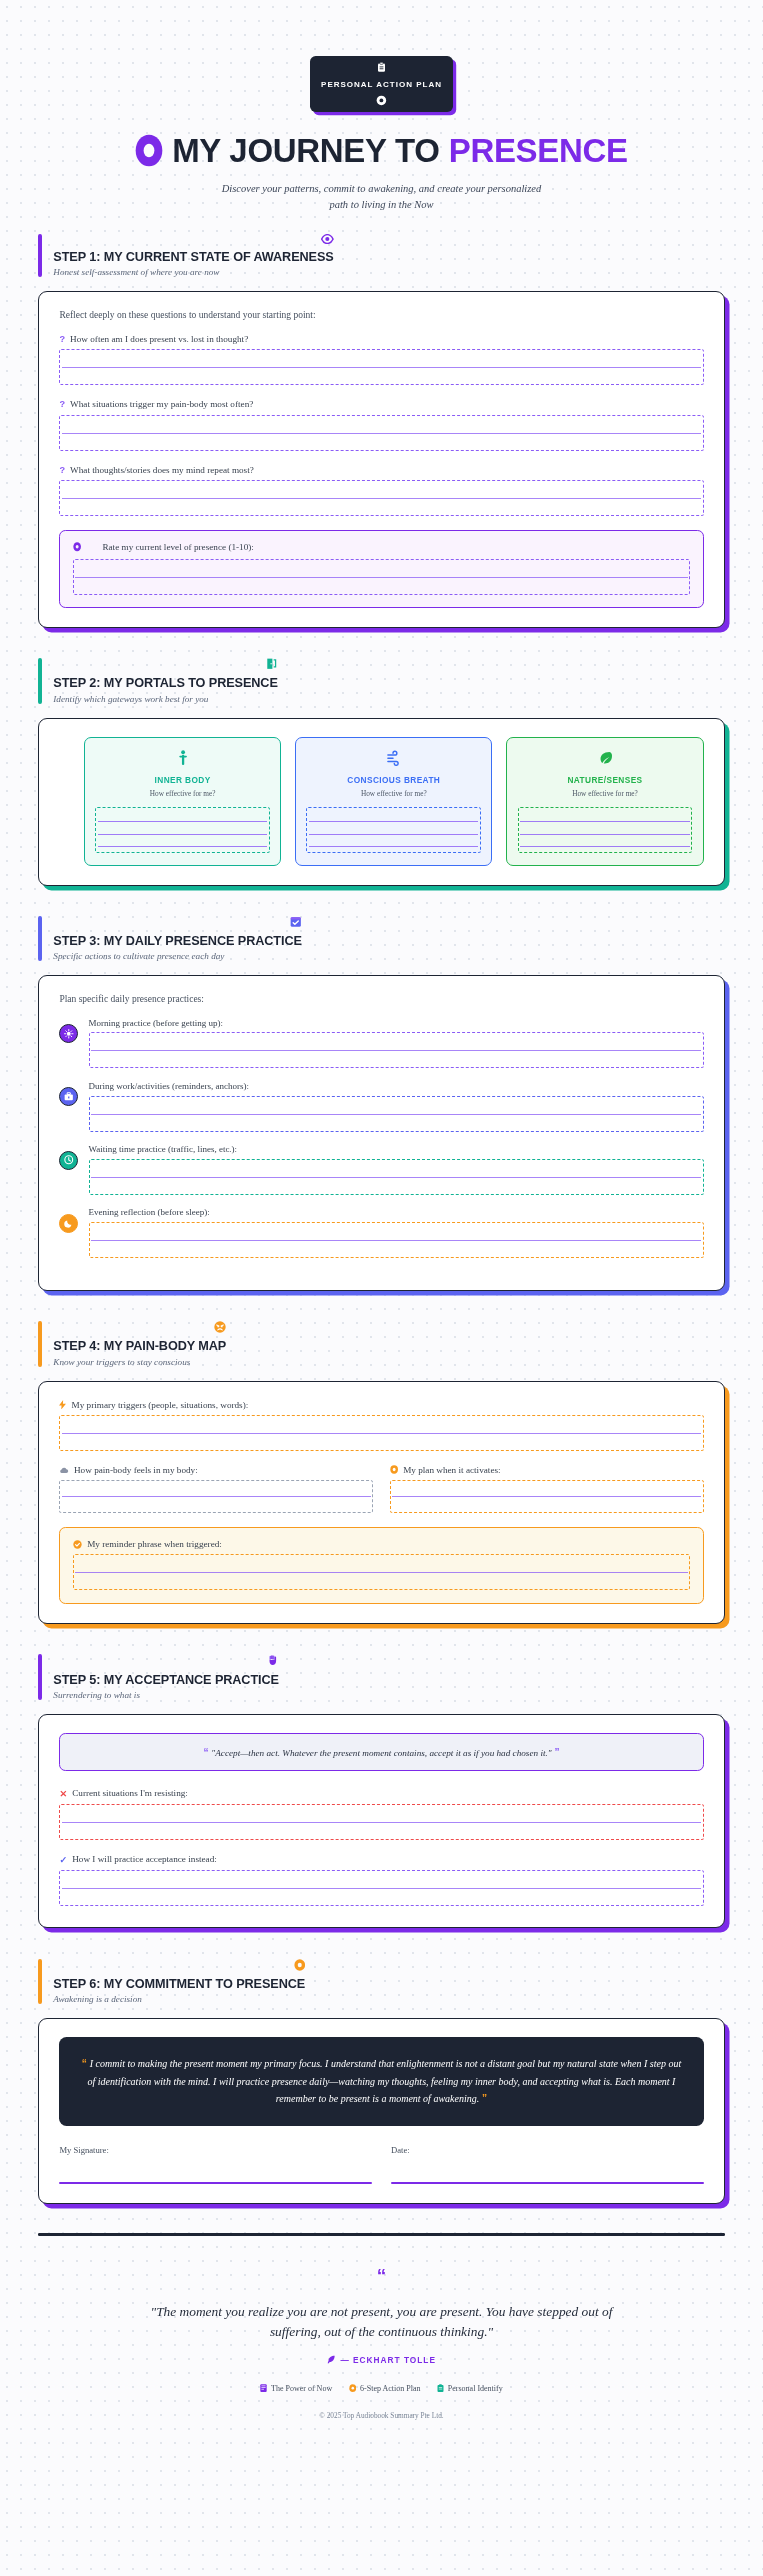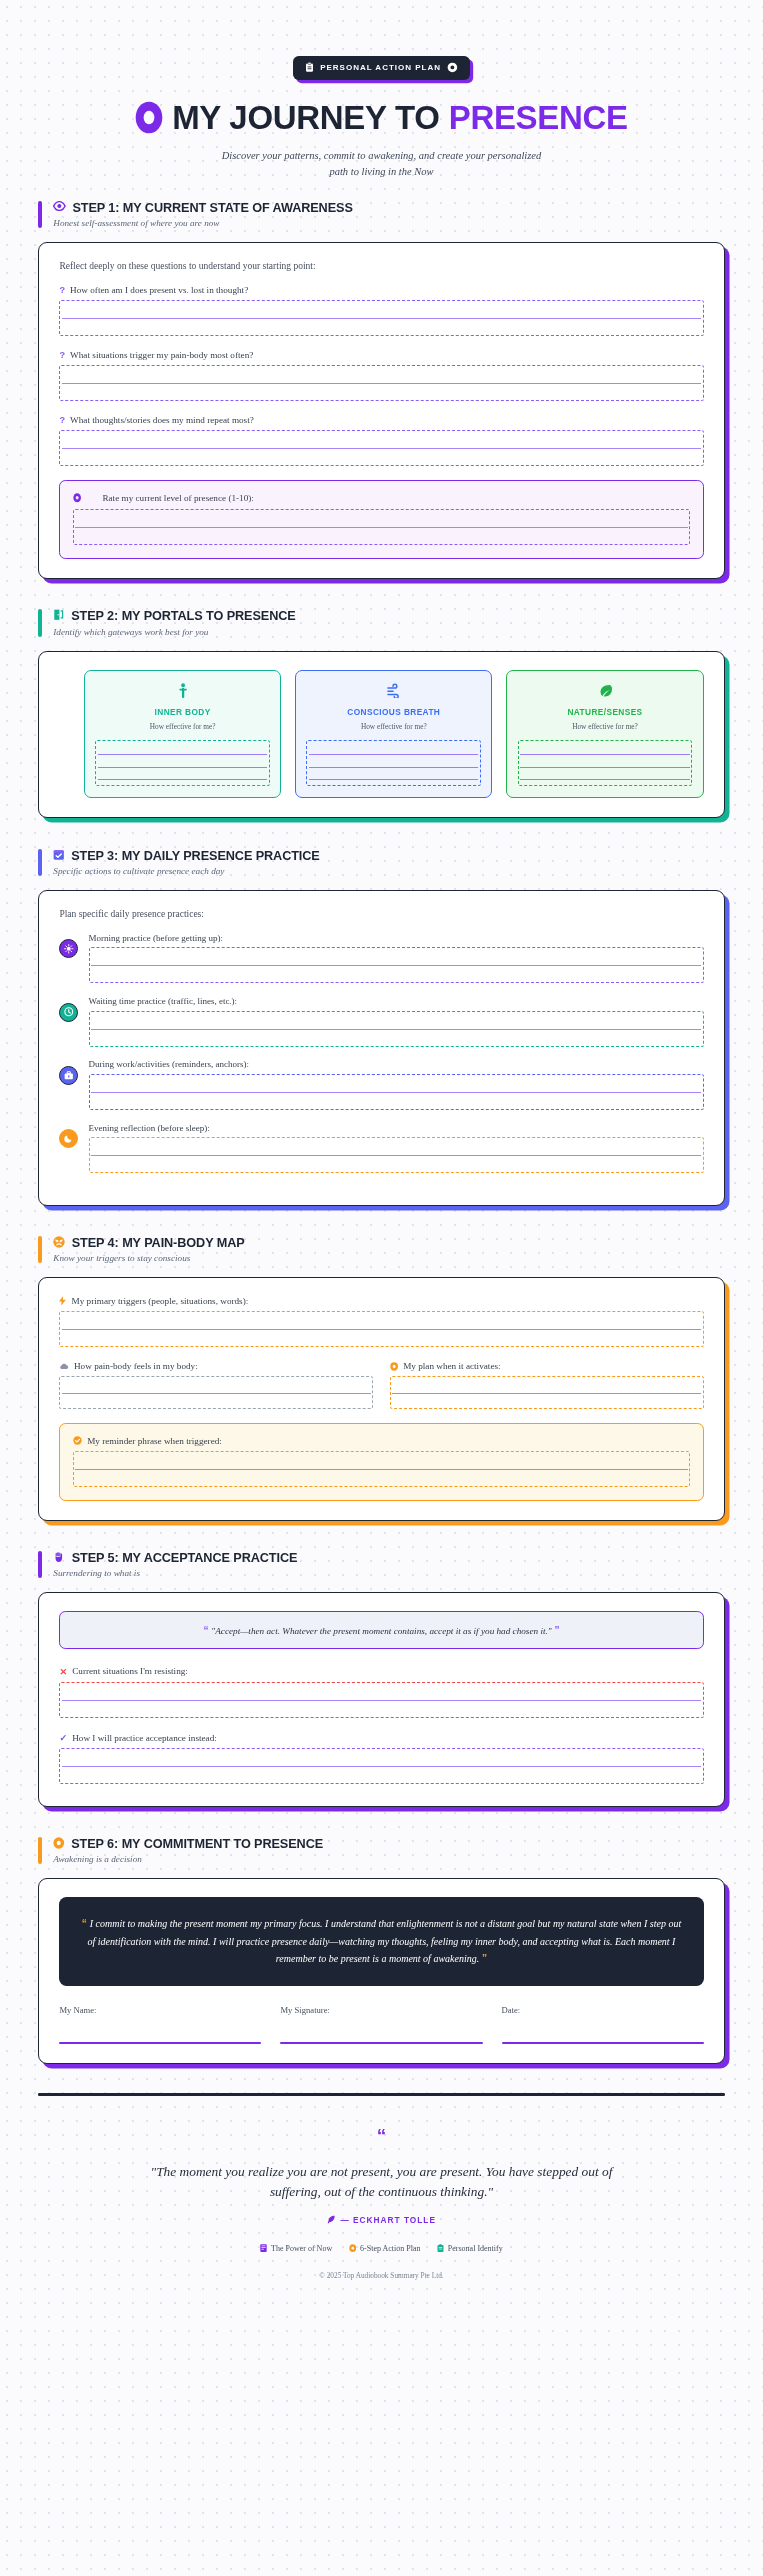--- a/index.html
+++ b/index.html
@@ -28,21 +28,21 @@
     -webkit-font-smoothing:antialiased;
   }
   .page{width:763px;margin:0 auto;padding:0 0 25.4px;}
 
   
   .hero{padding:56px 0 19px;text-align:center;}
   .badge-wrap{display:flex;justify-content:center;}
   .badge{
     position:relative;display:inline-flex;align-items:center;gap:6.4px;
     background:#1d2433;color:#fff;border-radius:5.7px;
-    padding:6.4px 11.5px;box-shadow:3.2px 3.2px 0 var(--purple);
+    padding:6.4px 11.5px;box-shadow:3.2px 3.2px 0 var(--purple);flex-direction:column;
   }
   .badge-text{
     font-weight:bold;font-size:8px;letter-spacing:1px;
     font-family:"Liberation Sans", sans-serif;
   }
   .hero-title{
     margin:21.6px 0 0;display:flex;align-items:flex-start;justify-content:center;gap:9px;
     font-size:33px;font-weight:bold;letter-spacing:-0.3px;line-height:1;
   }
   .hero-title .accent{color:var(--purple);}
@@ -50,22 +50,22 @@
     margin:14px auto 0;max-width:331px;
     font-family:"Liberation Serif", serif;font-style:italic;
     font-size:10.5px;line-height:1.55;color:var(--ink-soft);
   }
 
   
   .step-head{display:flex;gap:9px;margin:0 0 12.7px;padding:1.3px 0 1.3px 0;}
   .step-bar{width:3.8px;border-radius:1.9px;flex:0 0 3.8px;}
   .step-head-txt{padding-left:2.5px;}
   .step-title{
-    display:flex;align-items:flex-start;gap:6.4px;
-    font-size:12.7px;font-weight:bold;letter-spacing:-0.1px;color:var(--ink);
+    display:flex;align-items:flex-end;gap:6.4px;
+    font-size:12.7px;font-weight:bold;letter-spacing:-0.1px;color:var(--ink);flex-direction:column;
   }
   .step-desc{
     margin-top:3.2px;font-family:"Liberation Serif",serif;font-style:italic;
     font-size:9.2px;color:#5b6strictly;color:#5b667a;
   }
   section.step{margin:0 38px 29px;}
 
   
   .card{
     background:#fff;border:1.9px solid #1d2433;border-radius:9px;
@@ -417,43 +417,43 @@
               </g>
             </svg>
         </div>
         <div class="pbody">
           <div class="plabel">Morning practice (before getting up):</div>
           <div class="writebox"></div>
         </div>
       </div>
 
       <div class="prow">
-        <div class="pdot teal">
-          <svg width="9.5" height="9.5" viewBox="0 0 15 15">
-              <circle cx="7.5" cy="7.5" r="6.2" fill="none" stroke="#fff" stroke-width="1.7"></circle>
-              <path d="M7.5 4v4l2.6 1.6" stroke="#fff" stroke-width="1.7" fill="none" stroke-linecap="round"></path>
-            </svg>
-        </div>
-        <div class="pbody">
-          <div class="plabel">Waiting time practice (traffic, lines, etc.):</div>
-          <div class="writebox teal"></div>
-        </div>
-      </div>
-
-      <div class="prow">
         <div class="pdot blue">
           <svg width="9.5" height="9" viewBox="0 0 15 14">
               <rect x="1" y="4" width="13" height="9" rx="1.6" fill="#fff"></rect>
               <rect x="5" y="1" width="5" height="3" rx="1" fill="none" stroke="#fff" stroke-width="1.6"></rect>
               <rect x="6.5" y="7" width="2" height="3" fill="#5b63f0"></rect>
             </svg>
         </div>
         <div class="pbody">
           <div class="plabel">During work/activities (reminders, anchors):</div>
           <div class="writebox blue"></div>
+        </div>
+      </div>
+
+      <div class="prow">
+        <div class="pdot teal">
+          <svg width="9.5" height="9.5" viewBox="0 0 15 15">
+              <circle cx="7.5" cy="7.5" r="6.2" fill="none" stroke="#fff" stroke-width="1.7"></circle>
+              <path d="M7.5 4v4l2.6 1.6" stroke="#fff" stroke-width="1.7" fill="none" stroke-linecap="round"></path>
+            </svg>
+        </div>
+        <div class="pbody">
+          <div class="plabel">Waiting time practice (traffic, lines, etc.):</div>
+          <div class="writebox teal"></div>
         </div>
       </div>
 
       <div class="prow">
         <div class="pdot orange">
           <svg width="9" height="9" viewBox="0 0 14 14">
               <path d="M11.5 8.8A5.5 5.5 0 0 1 5 2.3a5.6 5.6 0 1 0 6.5 6.5z" fill="#fff"></path>
             </svg>
         </div>
         <div class="pbody">
@@ -600,24 +600,20 @@
     </div>
 
     <div class="card sh-purple">
       <div class="commit">
         <span class="qm">“</span>
         <span class="t">I commit to making the present moment my primary focus. I understand that enlightenment is not a distant goal but my natural state when I step out of identification with the mind. I will practice presence daily—watching my thoughts, feeling my inner body, and accepting what is. Each moment I remember to be present is a moment of awakening.</span>
         <span class="qm">”</span>
       </div>
 
       <div class="sig-row">
-        <div class="sig">
-          <div class="sig-label">My Name:</div>
-          <div class="sig-line"></div>
-        </div>
         <div class="sig">
           <div class="sig-label">My Signature:</div>
           <div class="sig-line"></div>
         </div>
         <div class="sig">
           <div class="sig-label">Date:</div>
           <div class="sig-line"></div>
         </div>
       </div>
     </div>

